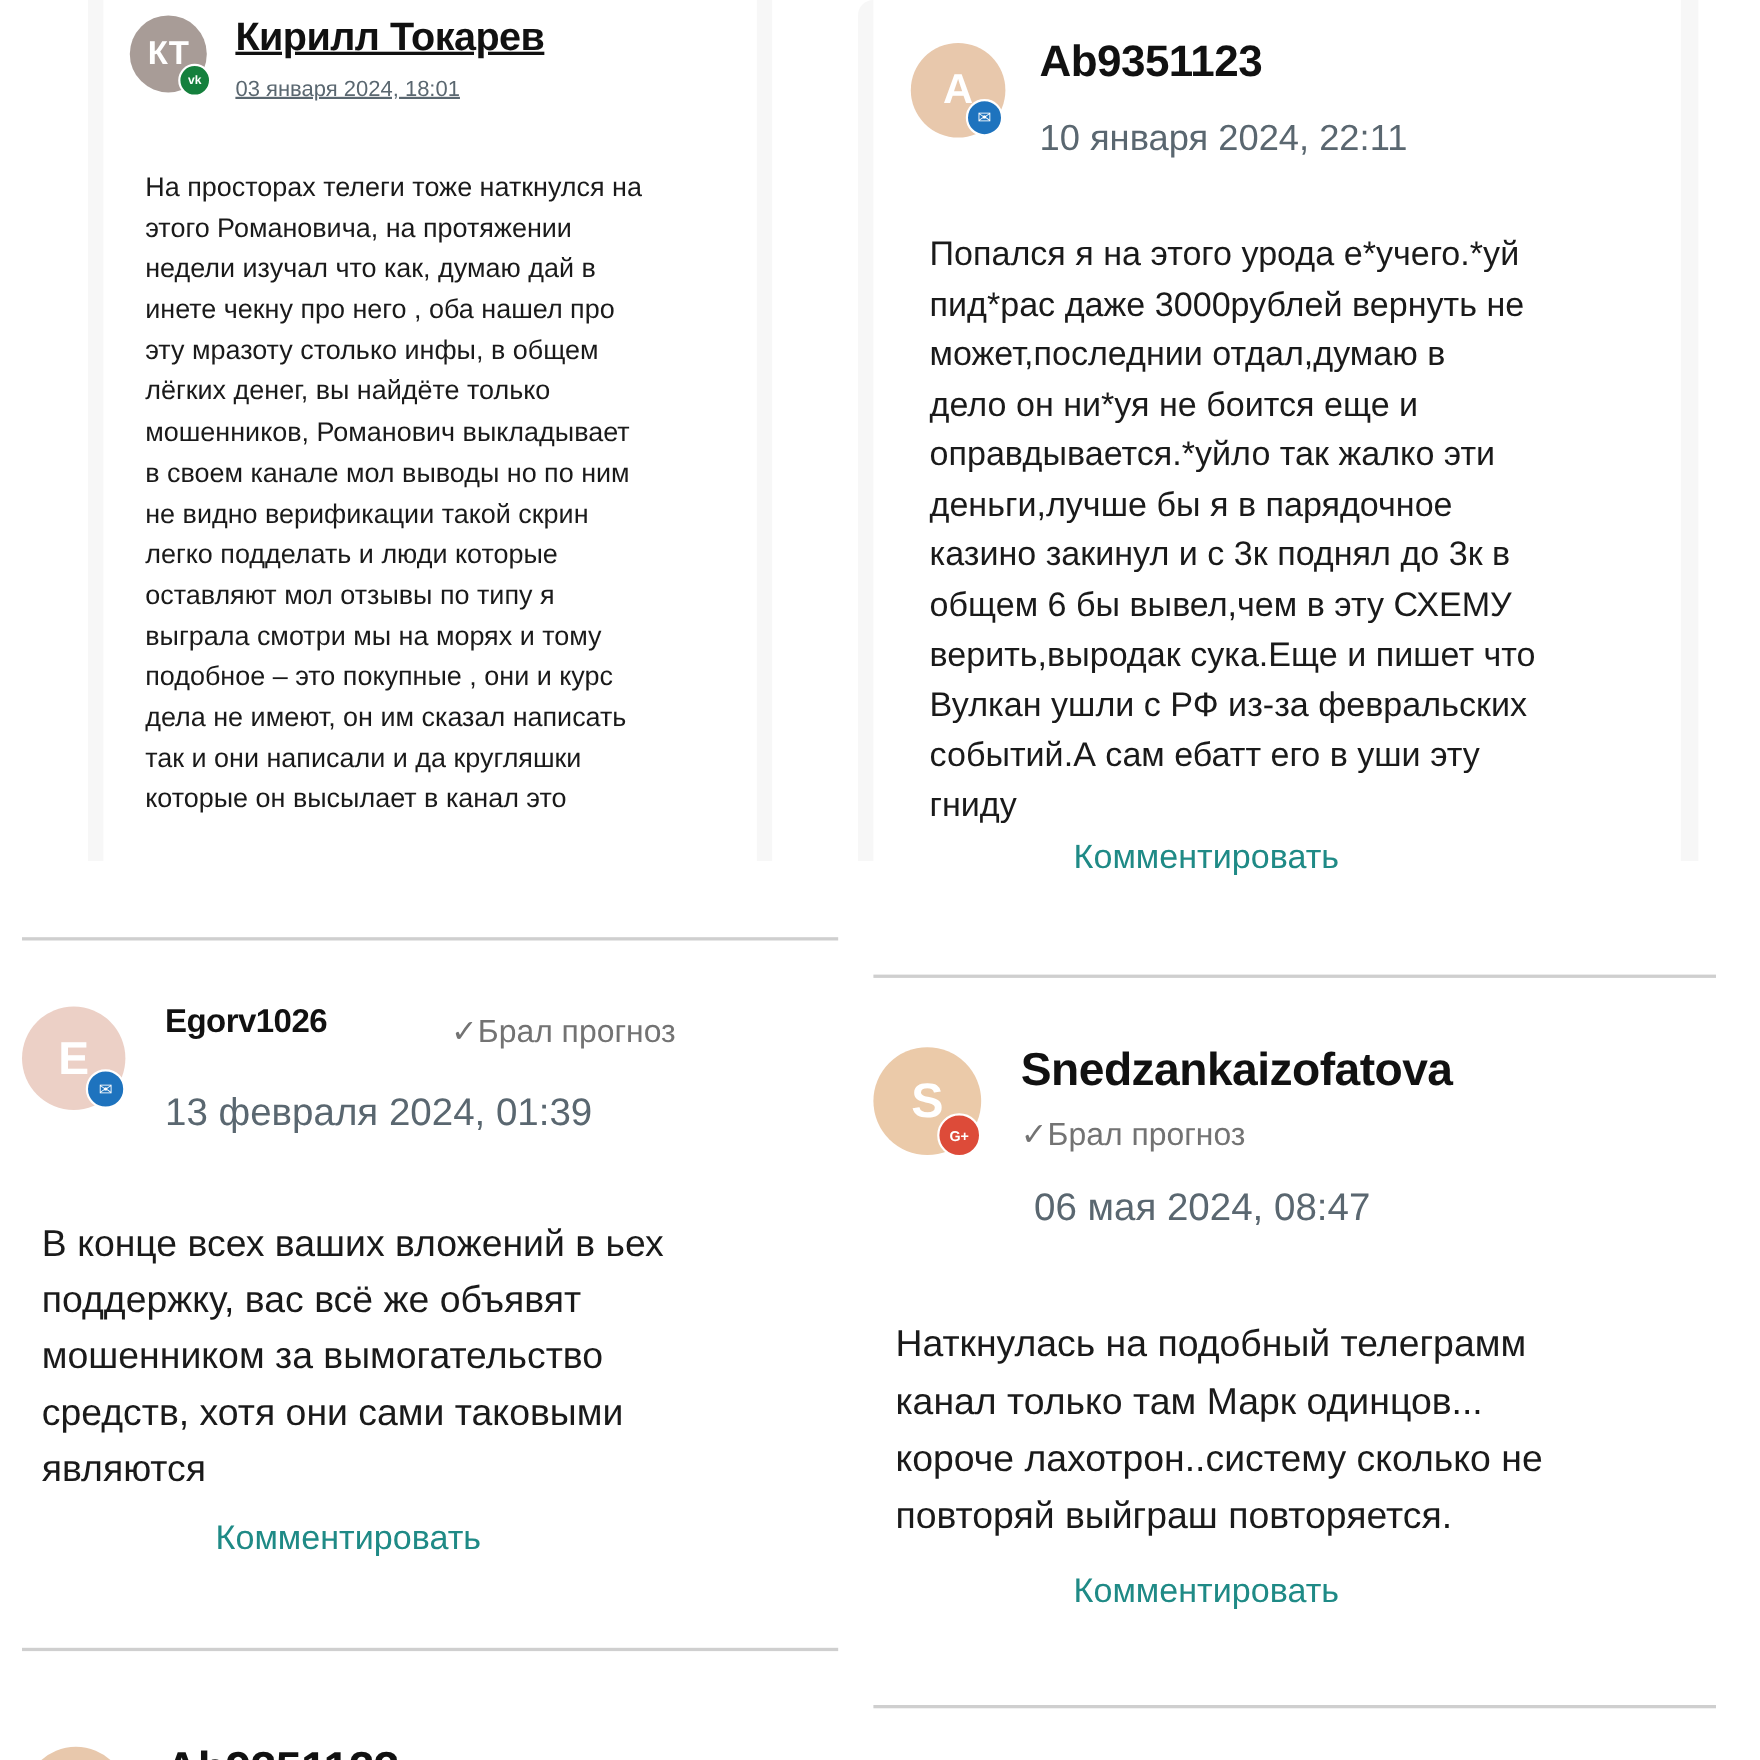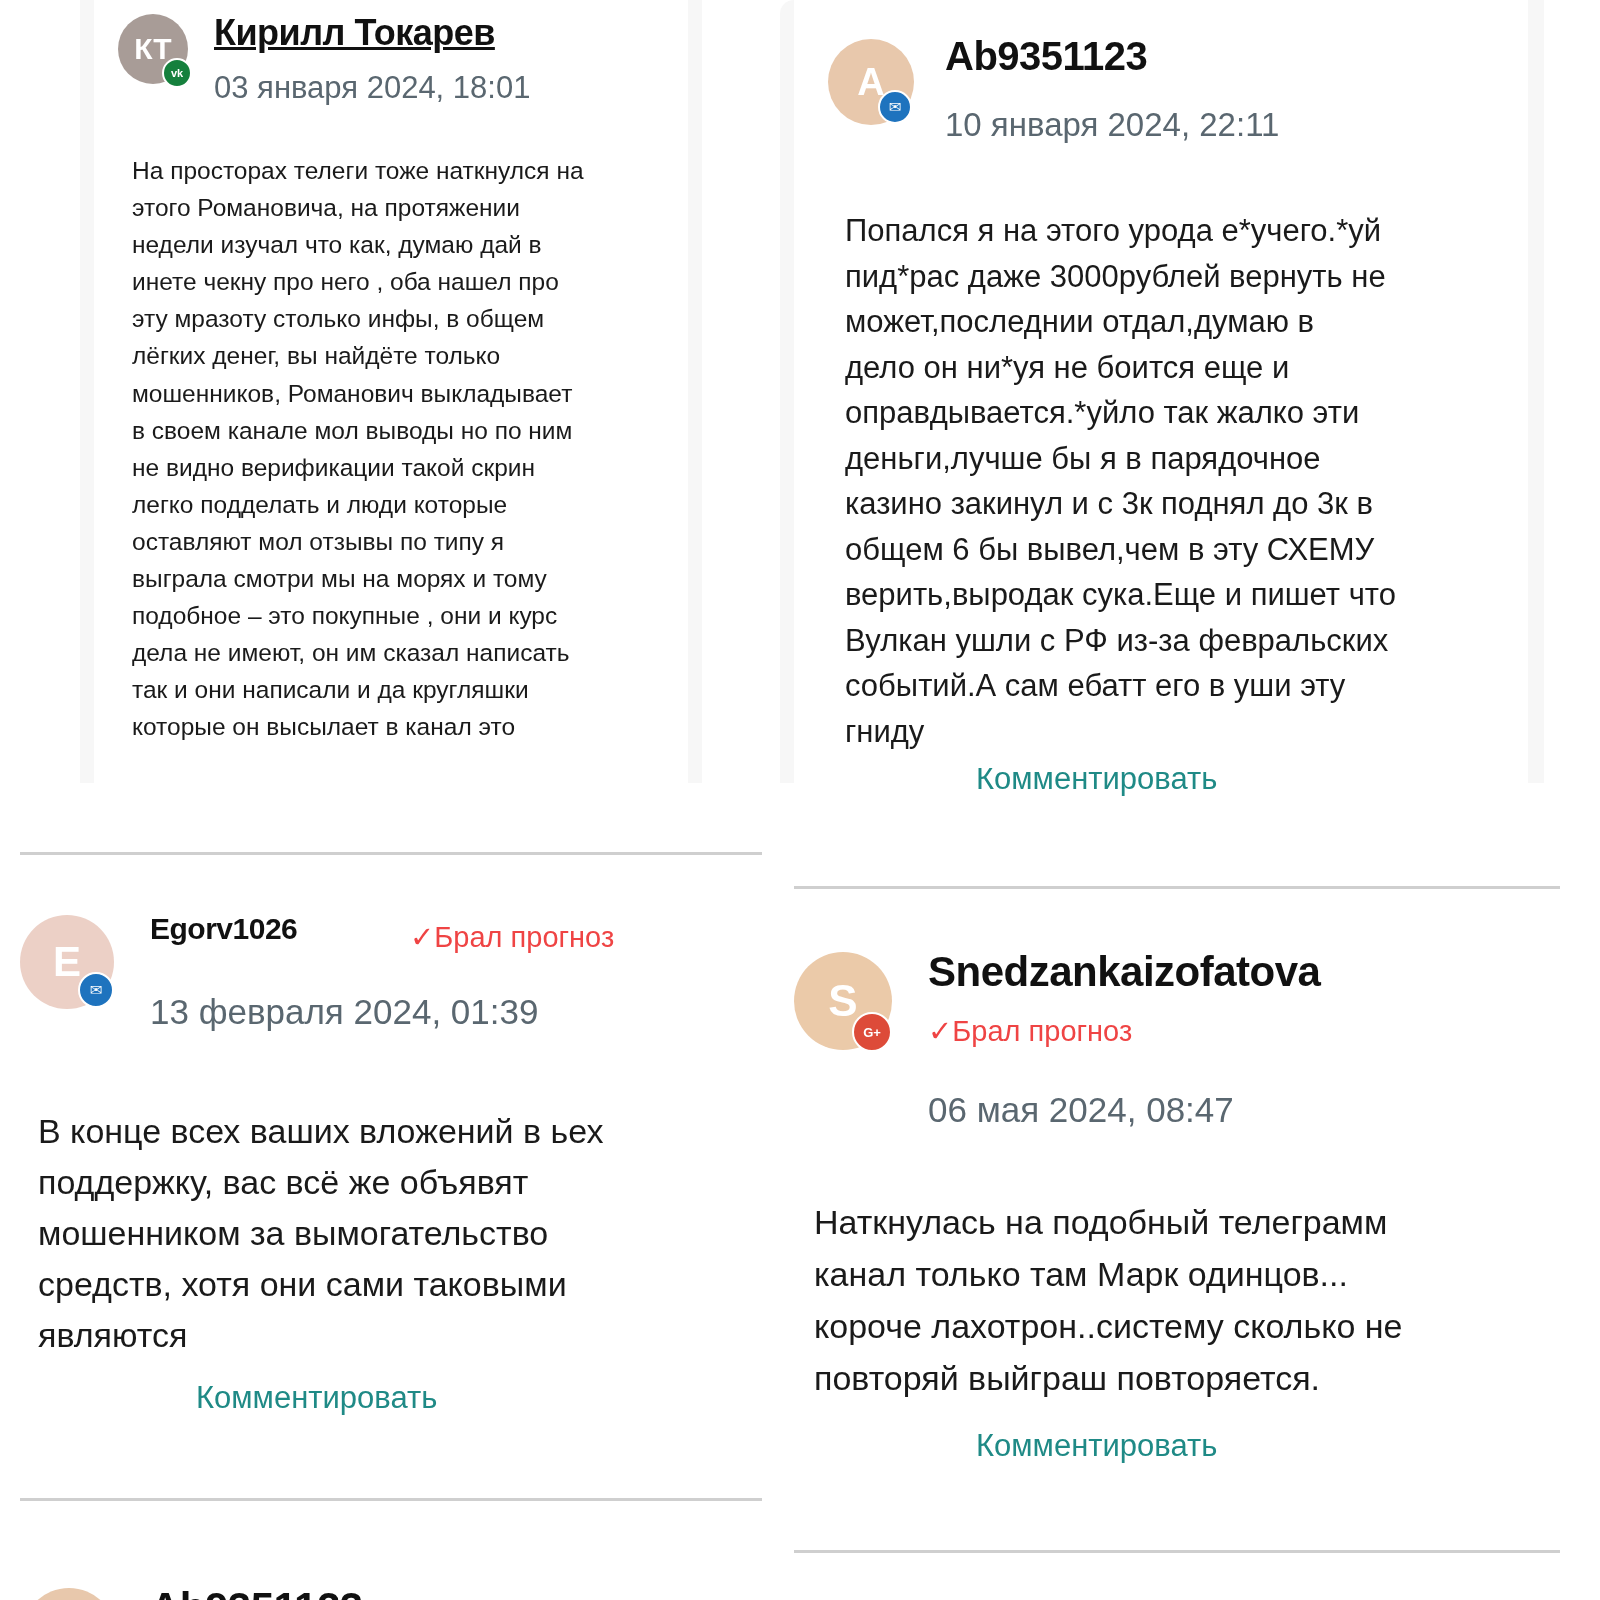--- a/index.html
+++ b/index.html
@@ -6,41 +6,41 @@
   body { width: 1600px; height: 1600px; position: relative; overflow: hidden;
          font-family: "Liberation Sans", "DejaVu Sans", sans-serif; color: #111; }
   .panel { position: absolute; overflow: hidden; background: #fff; }
   .frame-edge { position: absolute; top: 0; bottom: 0; background: #f7f7f7; }
   .avatar { position: absolute; border-radius: 50%; color: #fff; font-weight: 700;
             display: flex; align-items: center; justify-content: center; }
   .badge { position: absolute; border-radius: 50%; display: flex; align-items: center;
            justify-content: center; color: #fff; font-weight: 700; }
   .name { position: absolute; font-weight: 700; color: #111; white-space: nowrap; letter-spacing: -0.5px; }
   .date { position: absolute; color: #5a6770; white-space: nowrap; }
-  .took { position: absolute; color: #ef4444; white-space: nowrap; }
+  .took { position: absolute; color: #737373; white-space: nowrap; }
   .text { position: absolute; color: #1a1a1a; }
   .text p { margin: 0; }
   .comment-link { position: absolute; color: #1f8a86; font-weight: 400; white-space: nowrap; cursor: pointer; }
   .divider { position: absolute; height: 3px; background: #cfcfcf; }
 </style>
 </head>
 <body>
 
 <div class="panel" style="left:0; top:0; width:770px; height:783px;">
   <div class="frame-edge" style="left:80px; width:14px;"></div>
   <div class="frame-edge" style="left:688px; width:14px;"></div>
 
   <div class="avatar" style="left: 118px; top: 14px; width: 70px; height: 70px; font-size: 30px; background: rgb(168, 156, 151);">
     <span>КТ</span>
   </div>
   <div class="badge" style="left: 162px; top: 58px; width: 26px; height: 26px; font-size: 11px; border: 2px solid rgb(255, 255, 255); background: #15803d;">
     <span>vk</span>
   </div>
   <div class="name" style="left:214px; top:12px; font-size:36px;text-decoration:underline;">Кирилл Токарев</div>
-  <div class="date" style="left:214px; top:70px; font-size:31px;">03 января 2024, 18:01</div>
+  <div class="date" style="left:214px; top:70px; font-size:20px;text-decoration:underline;">03 января 2024, 18:01</div>
 
   <div class="text" style="left:132px; top:152px; width:540px; font-size:24.5px; line-height:37.1px;">
     <p>На просторах телеги тоже наткнулся на</p>
     <p>этого Романовича, на протяжении</p>
     <p>недели изучал что как, думаю дай в</p>
     <p>инете чекну про него , оба нашел про</p>
     <p>эту мразоту столько инфы, в общем</p>
     <p>лёгких денег, вы найдёте только</p>
     <p>мошенников, Романович выкладывает</p>
     <p>в своем канале мол выводы но по ним</p>
@@ -116,21 +116,21 @@
 
 <div class="panel" style="left:780px; top:892px; width:820px; height:650px; background:transparent;">
   <div class="avatar" style="left: 14px; top: 60px; width: 98px; height: 98px; font-size: 44px; background: rgb(235, 202, 169);">
     <span>S</span>
   </div>
   <div class="badge" style="left: 72px; top: 120px; width: 36px; height: 36px; font-size: 13px; border: 2px solid rgb(255, 255, 255); background: rgb(221, 75, 57);">
     <span>G+</span>
   </div>
   <div class="name" style="left:148px; top:56px; font-size:42px;">Snedzankaizofatova</div>
   <div class="took" style="left:148px; top:122px; font-size:29px;">✓Брал прогноз</div>
-  <div class="date" style="left:148px; top:186px; font-size:35px;margin-top:12px;">06 мая 2024, 08:47</div>
+  <div class="date" style="left:160px; top:186px; font-size:35px;">06 мая 2024, 08:47</div>
 
   <div class="text" style="left:34px; top:304px; width:740px; font-size:34px; line-height:52px;">
     <p>Наткнулась на подобный телеграмм</p>
     <p>канал только там Марк одинцов...</p>
     <p>короче лахотрон..систему сколько не</p>
     <p>повторяй выйграш повторяется.</p>
   </div>
   <div class="comment-link" style="left:196px; top:536px; font-size:31px;">Комментировать</div>
 </div>
 <div class="divider" style="left:794px; top:1550px; width:766px;"></div>

